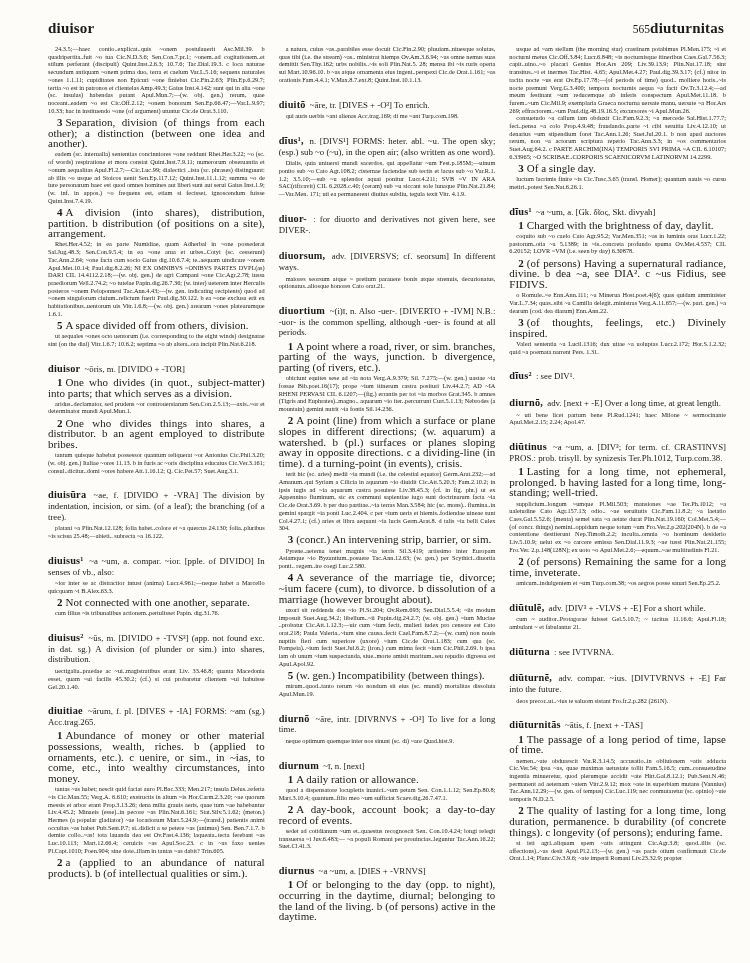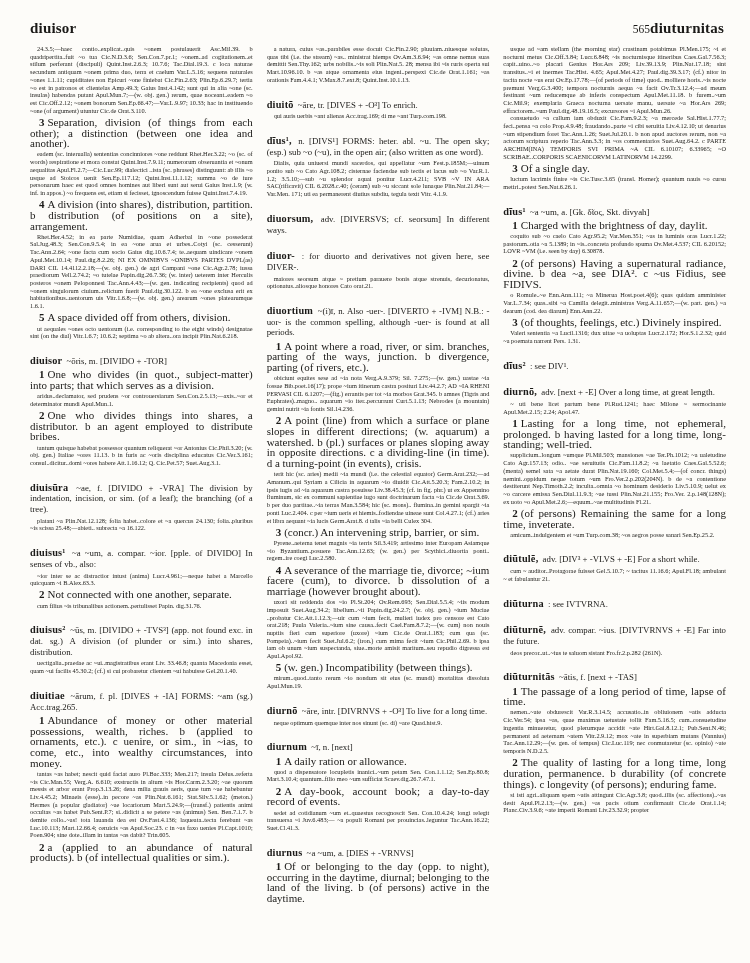--- a/index.html
+++ b/index.html
@@ -4,20 +4,21 @@
 <style>
   html,body{margin:0;padding:0;background:#e9e7e2;}
   .page{
     position:relative;
     width:750px;height:963px;
     background:#fdfcf9;
     color:#1b1a18;
     font-family:"Liberation Serif","DejaVu Serif",serif;
     overflow:hidden;
     box-sizing:border-box;
+    padding-left:18px;
   }
   .runhead{
     display:flex;align-items:baseline;
     padding:20px 26px 6px 30px;
   }
   .runhead .hw{font-weight:bold;font-size:15px;letter-spacing:.2px;}
   .runhead .pageno{flex:1;text-align:right;font-size:11.5px;}
   .cols{
     display:flex;gap:14px;
     padding:2px 24px 0 30px;
@@ -76,22 +77,22 @@
         <p class="blk sense"><b class="lead">1</b>Abundance of money or other material possessions, wealth, riches. b (applied to ornaments, etc.). c uenire, or sim., in ~ias, to come, etc., into wealthy circumstances, into money.</p>
         <p class="blk cite">tantas ~as habet; nescit quid faciat auro Pl.Bac.333; Men.217; insula Delus..referta ~is Cic.Man.55; Verg.A. 6.610; exstructis in altum ~is Hor.Carm.2.3.20; ~ae quorum messis et arbor erant Prop.3.13.26; dena milia grauis aeris, quae tum ~ae habebantur Liv.4.45.2; Minaeis (esse)..in pecore ~as Plin.Nat.6.161; Stat.Silv.5.1.62; (meton.) Hermes (a popular gladiator) ~ae locariorum Mart.5.24.9;—(transf.) patientis animi occultas ~as habet Pub.Sent.P.7; si..didicit a se petere ~as (animus) Sen. Ben.7.1.7. b demite collo..~as! tota lauanda dea est Ov.Fast.4.136; laqueata..tecta ferebant ~as Luc.10.113; Mart.12.66.4; ceruicis ~as Apul.Soc.23. c in ~as faxo uenies Pl.Capt.1010; Poen.904; sine dote..illam in tantas ~as dabit? Trin.605.</p>
         <p class="blk sense"><b class="lead">2</b>a (applied to an abundance of natural products). b (of intellectual qualities or sim.).</p>
       </div>
     <div class="col">
         <p class="blk cite">a natura, cuius ~as..parabiles esse docuit Cic.Fin.2.90; pluuiam..niuesque solutas, quas tibi (i.e. the stream) ~as.. ministrat hiemps Ov.Am.3.6.94; ~as omne nemus suas demittit Sen.Thy.162; urbs nobilis..~is soli Plin.Nat.5. 28; mensa ibi ~is ruris operta sui Mart.10.96.10. b ~as atque ornamenta eius ingeni..perspexi Cic.de Orat.1.161; ~as orationis Fam.4.4.1; V.Max.8.7.ext.8; Quint.Inst.10.1.13.</p>
         <p class="blk entry"><b class="lead">diuitō</b> ~āre, tr. [DIVES + -O³] To enrich.</p>
         <p class="blk cite">qui auris uerbis ~ant alienas Acc.trag.169; di me ~ant Turp.com.198.</p>
         <p class="blk entry"><b class="lead">dīus¹,</b> n. [DIVS¹] FORMS: heter. abl. ~u. The open sky; (esp.) sub ~o (~u), in the open air; (also written as one word).</p>
         <p class="blk cite">Dialis, quia uniuersi mundi sacerdos, qui appellatur ~um Fest.p.185M;—uinum ponito sub ~o Cato Agr.108.2; cisternae faciendae sub tectis et lacus sub ~o Var.R.1. 1.2; 3.5.10;—sub ~u splendor aquai ponitur Lucr.4.211; SVB ~V IN ARA SAC(rificavit) CIL 6.2028.c.40; (ceram) sub ~u siccant sole lunaque Plin.Nat.21.84;—Var.Men. 171; uti ea permanerent diutius subdiu, tegula texit Vitr. 4.1.9.</p>
+        <p class="blk entry"><b class="lead">diuor-</b> : for diuorto and derivatives not given here, see DIVER-.</p>
         <p class="blk entry"><b class="lead">diuorsum,</b> adv. [DIVERSVS; cf. seorsum] In different ways.</p>
-        <p class="blk entry"><b class="lead">diuor-</b> : for diuorto and derivatives not given here, see DIVER-.</p>
         <p class="blk cite">maiores seorsum atque ~ pretium parauere bonis atque strenuis, decurionatus, optionatus..aliosque honores Cato orat.21.</p>
         <p class="blk entry"><b class="lead">diuortium</b> ~(i)ī, n. Also -uer-. [DIVERTO + -IVM] N.B.: -uor- is the common spelling, although -uer- is found at all periods.</p>
         <p class="blk sense"><b class="lead">1</b>A point where a road, river, or sim. branches, parting of the ways, junction. b divergence, parting (of rivers, etc.).</p>
         <p class="blk cite">obiciunt equites sese ad ~ia nota Verg.A.9.379; Sil. 7.275;—(w. gen.) uastae ~ia fossae Bib.poet.16(17); prope ~ium itinerum castra posituri Liv.44.2.7; AD ~IA RHENI PERVASI CIL 6.1207;—(fig.) errantis per tot ~ia morbos Grat.345. b amnes (Tigris and Euphrates)..magno.. aquarum ~io iter..percurrunt Curt.5.1.13; Nebrodes (a mountain) gemini nutrit ~ia fontis Sil.14.236.</p>
         <p class="blk sense"><b class="lead">2</b>A point (line) from which a surface or plane slopes in different directions; (w. aquarum) a watershed. b (pl.) surfaces or planes sloping away in opposite directions. c a dividing-line (in time). d a turning-point (in events), crisis.</p>
         <p class="blk cite">terit hic (sc. aries) medii ~ia mundi (i.e. the celestial equator) Germ.Arat.232;—ad Amanum..qui Syriam a Cilicia in aquarum ~io diuidit Cic.Att.5.20.3; Fam.2.10.2; in ipsis iugis ad ~ia aquarum castra posuisse Liv.38.45.3; (cf. in fig. phr.) ut ex Appennino fluminum, sic ex communi sapientiae iugo sunt doctrinarum facta ~ia Cic.de Orat.3.69. b per duo partitae..~ia terras Man.3.584; hic (sc. mons).. flumina..in gemini spargit ~ia ponti Luc.2.404. c per ~ium ueris et hiemis..fodiendae uineae sunt Col.4.27.1; (cf.) aries et libra aequant ~ia lucis Germ.Arat.8. d talis ~ia belli Culex 304.</p>
         <p class="blk sense"><b class="lead">3</b>(concr.) An intervening strip, barrier, or sim.</p>
         <p class="blk cite">Pyrene..aeterna tenet magnis ~ia terris Sil.3.419; artissimo inter Europam Asiamque ~io Byzantium..posuere Tac.Ann.12.63; (w. gen.) per Scythici..diuortia ponti.. regem..ire coegi Luc.2.580.</p>
         <p class="blk sense"><b class="lead">4</b>A severance of the marriage tie, divorce; ~ium facere (cum), to divorce. b dissolution of a marriage (however brought about).</p>
         <p class="blk cite">uxori sit reddenda dos ~io Pl.St.204; Ov.Rem.693; Sen.Dial.5.5.4; ~iis modum imposuit Suet.Aug.34.2; libellum..~ii Papin.dig.24.2.7; (w. obj. gen.) ~ium Muciae ..probatur Cic.Att.1.12.3;—uir cum ~ium fecit, mulieri iudex pro censore est Cato orat.218; Paula Valeria..~ium sine causa..fecit Cael.Fam.8.7.2;—(w. cum) non nouis nuptiis fieri cum superiore (uxore) ~ium Cic.de Orat.1.183; cum qua (sc. Pompeia)..~ium fecit Suet.Jul.6.2; (iron.) cum mima fecit ~ium Cic.Phil.2.69. b ipsa iam ob unum ~ium suspectanda, siue..morte amisit maritum..seu repudio digressa est Apul.Apol.92.</p>
@@ -115,20 +116,21 @@
         <p class="blk entry"><b class="lead">dīus¹</b> ~a ~um, a. [Gk. δῖος, Skt. divyah]</p>
         <p class="blk sense"><b class="lead">1</b>Charged with the brightness of day, daylit.</p>
         <p class="blk cite">coquito sub ~o caelo Cato Agr.95.2; Var.Men.351; ~as in luminis oras Lucr.1.22; pastorum..otia ~a 5.1389; in ~is..concreta profundo spuma Ov.Met.4.537; CIL 6.20152; LOVR ~VM (i.e. seen by day) 6.30878.</p>
         <p class="blk sense"><b class="lead">2</b>(of persons) Having a supernatural radiance, divine. b dea ~a, see DIA². c ~us Fidius, see FIDIVS.</p>
         <p class="blk cite">o Romule..~e Enn.Ann.111; ~a Minerua Host.poet.4(6); quas quidam amminister Var.L.7.34; quas..sibi ~a Camilla delegit..ministras Verg.A.11.657;—(w. part. gen.) ~a dearum (cod. dea diarum) Enn.Ann.22.</p>
         <p class="blk sense"><b class="lead">3</b>(of thoughts, feelings, etc.) Divinely inspired.</p>
         <p class="blk cite">Valeri sententia ~a Lucil.1316; dux uitae ~a uoluptas Lucr.2.172; Hor.S.1.2.32; quid ~a poemata narrent Pers. 1.31.</p>
         <p class="blk entry"><b class="lead">dīus²</b> : see DIV¹.</p>
         <p class="blk entry"><b class="lead">diurnō,</b> adv. [next + -E] Over a long time, at great length.</p>
         <p class="blk cite">~ uti bene licet partum bene Pl.Rud.1241; haec Milone ~ sermocinante Apul.Met.2.15; 2.24; Apol.47.</p>
+        <p class="blk entry"><b class="lead">diūtinus</b> ~a ~um, a. [DIV³; for term. cf. CRASTINVS] PROS.: prob. trisyll. by synizesis Ter.Ph.1012, Turp.com.38.</p>
         <p class="blk sense"><b class="lead">1</b>Lasting for a long time, not ephemeral, prolonged. b having lasted for a long time, long-standing; well-tried.</p>
         <p class="blk cite">supplicium..longum ~umque Pl.Mil.503; mansiones ~ae Ter.Ph.1012; ~a ualetudine Cato Agr.157.13; odio.. ~ae seruitutis Cic.Fam.11.8.2; ~a laetatio Caes.Gal.5.52.6; (menta) semel sata ~a aetate durat Plin.Nat.19.160; Col.Met.5.4;—(of concr. things) nemini..oppidum neque totum ~um Fro.Ver.2.p.202(204N). b de ~a contentione destiterunt Nep.Timoth.2.2; inculta..omnia ~o hominum desiderio Liv.5.10.9; uelut ex ~o carcere emissa Sen.Dial.11.9.3; ~ae tussi Plin.Nat.21.155; Fro.Ver. 2.p.148(128N); ex uoto ~o Apul.Met.2.6;—equum..~ae multitudinis Fl.21.</p>
         <p class="blk sense"><b class="lead">2</b>(of persons) Remaining the same for a long time, inveterate.</p>
         <p class="blk cite">amicum..indulgentem et ~um Turp.com.38; ~os aegros posse sanari Sen.Ep.25.2.</p>
         <p class="blk entry"><b class="lead">diūtulē,</b> adv. [DIV³ + -VLVS + -E] For a short while.</p>
         <p class="blk cite">cum ~ auditor..Protagorae fuisset Gel.5.10.7; ~ tacitus 11.16.6; Apul.Fl.18; ambulant ~ et fabulantur 21.</p>
         <p class="blk entry"><b class="lead">diūturna</b> : see IVTVRNA.</p>
         <p class="blk entry"><b class="lead">diūturnē,</b> adv. compar. ~ius. [DIVTVRNVS + -E] Far into the future.</p>
         <p class="blk cite">deos precor..ut..~ius te saluom sistant Fro.fr.2.p.282 (261N).</p>
         <p class="blk entry"><b class="lead">diūturnitās</b> ~ātis, f. [next + -TAS]</p>

